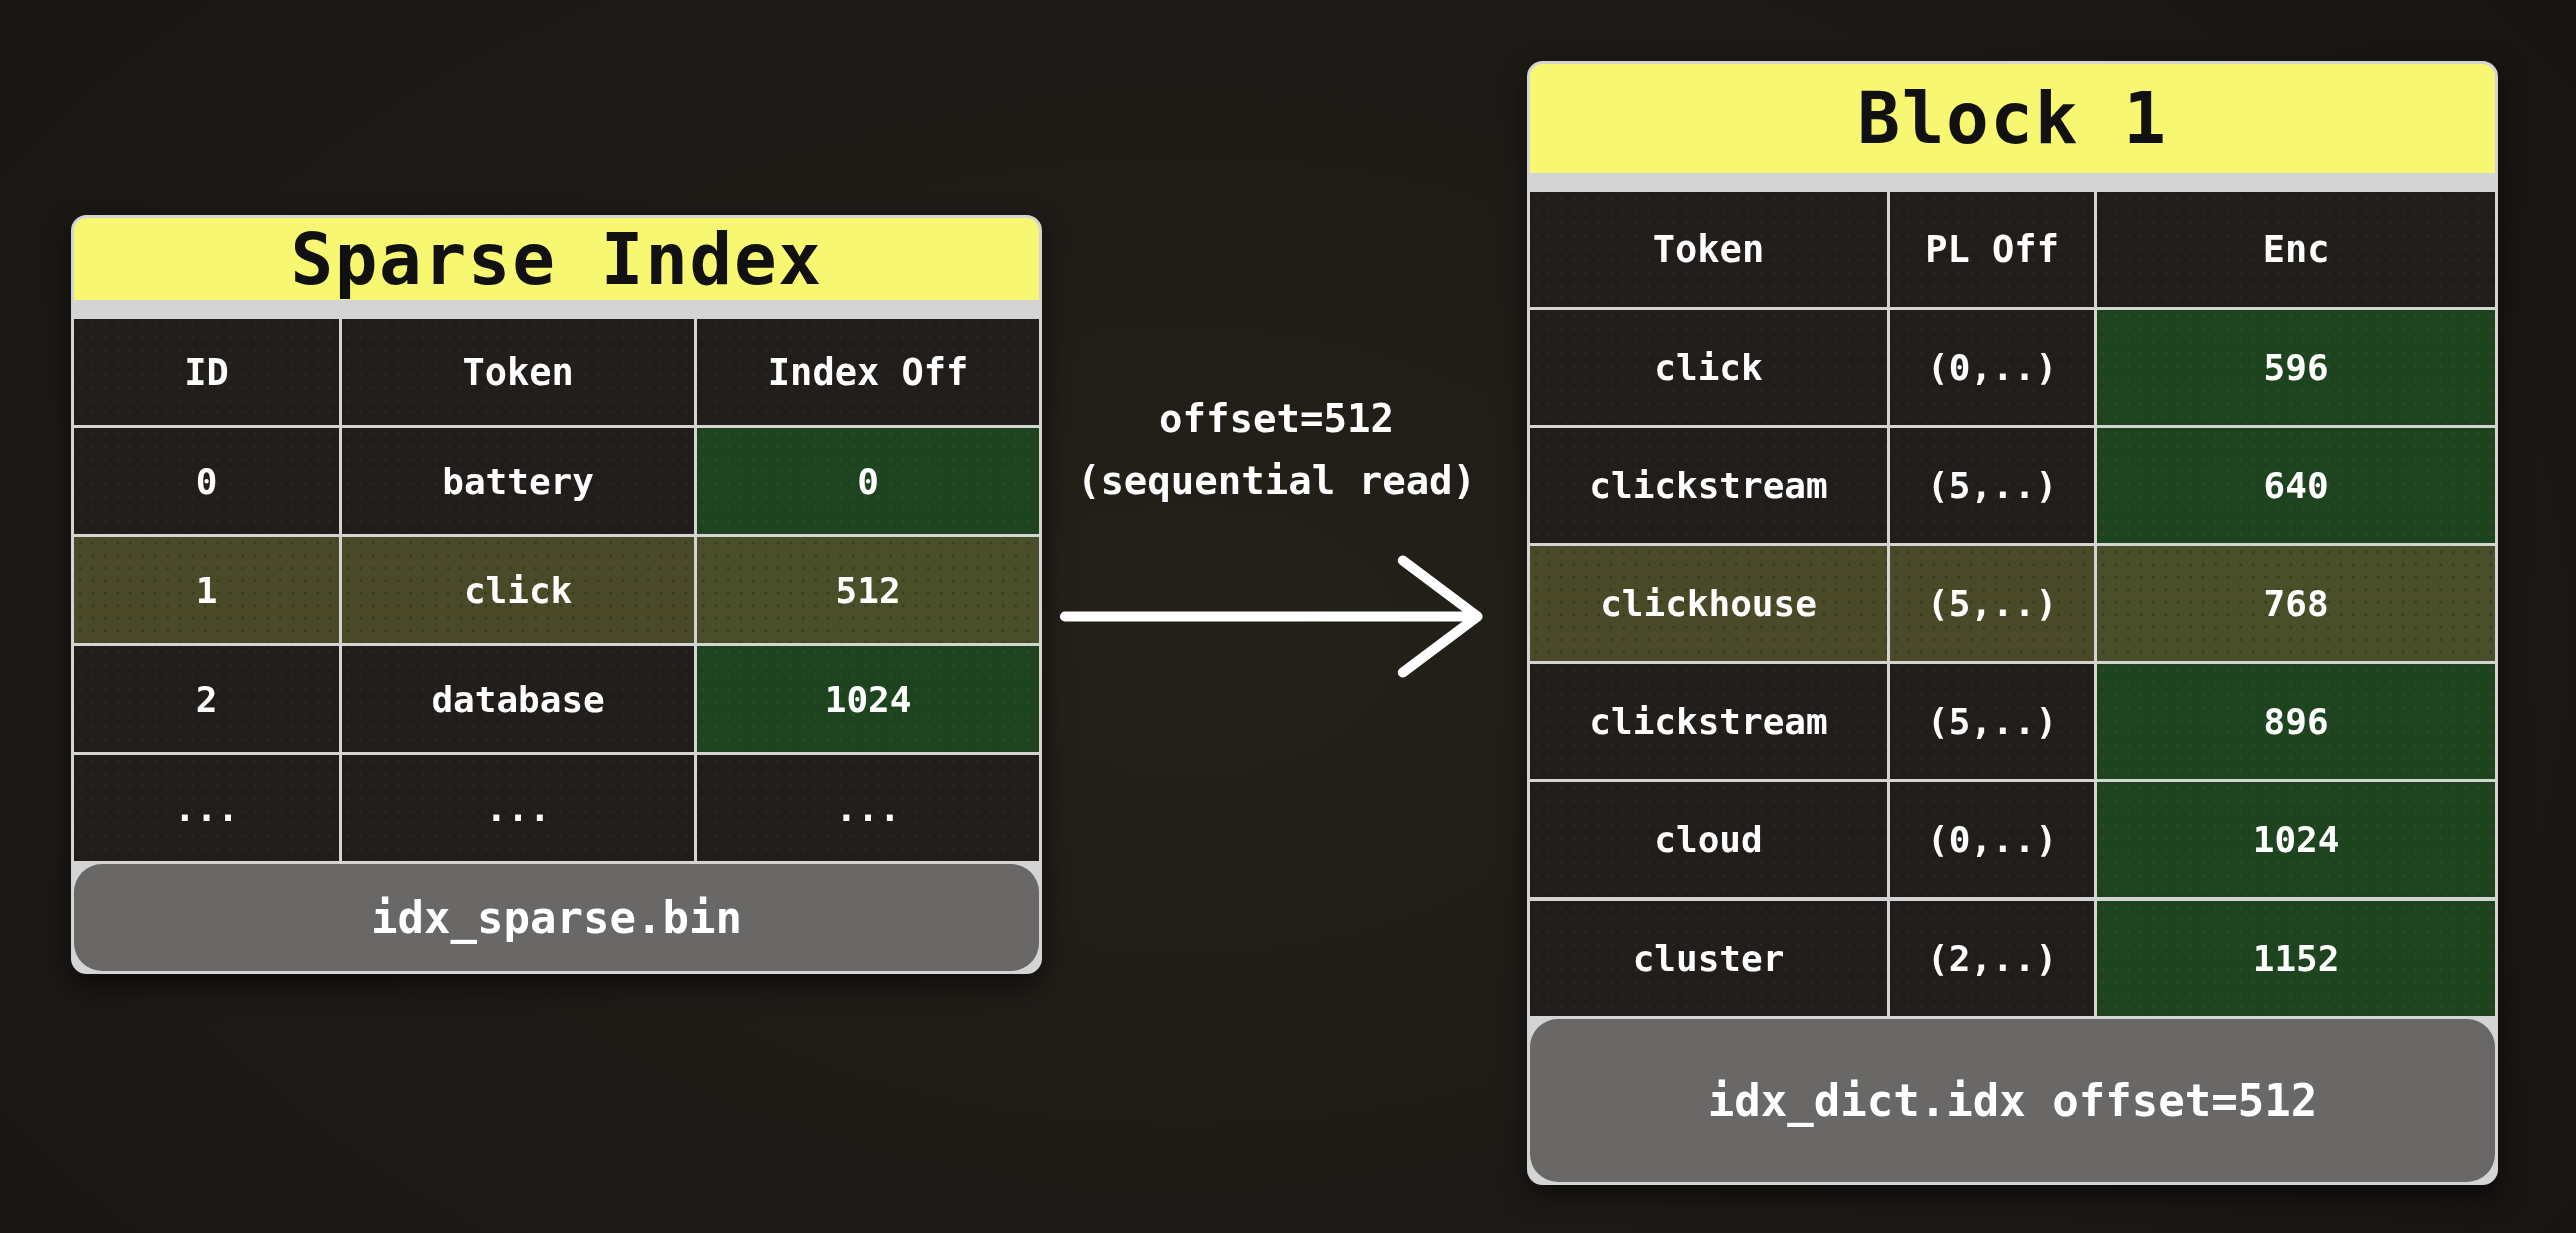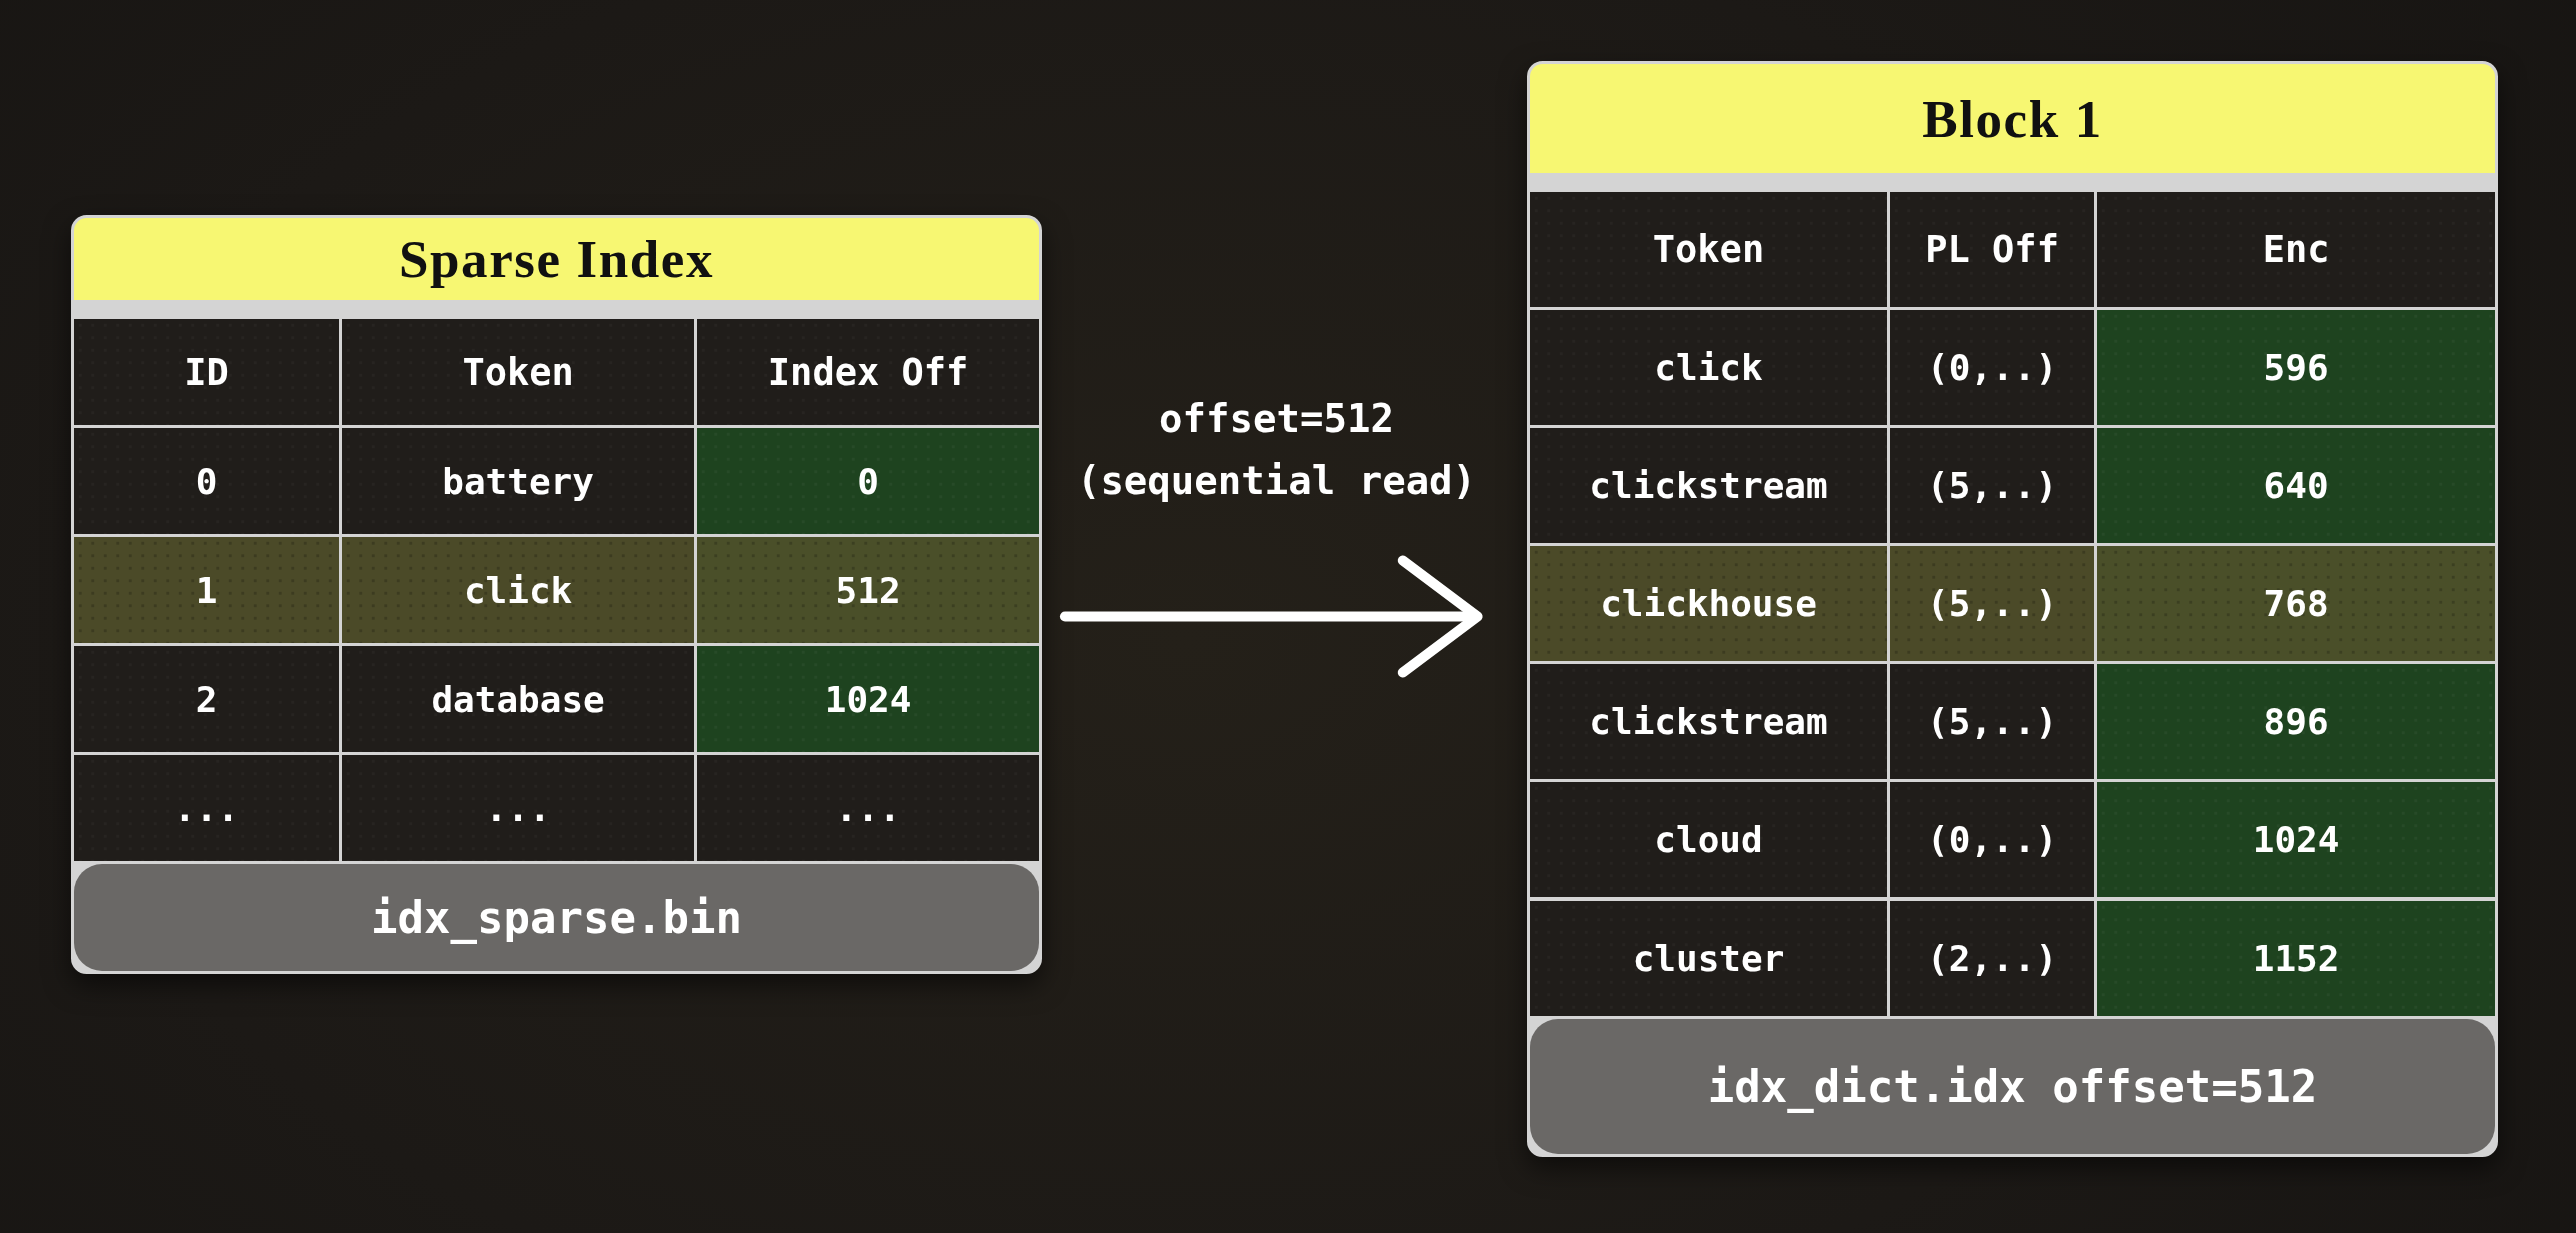--- a/index.html
+++ b/index.html
@@ -26,26 +26,25 @@
     box-shadow: 0 11px 26.5px rgba(0,0,0,0.55);
     background: var(--card-border, #d4d4d4);
   }
   .card-sparse { left: 71px;  top: 215px; width: 965px; }
   .card-block  { left: 1527px; top: 61px; width: 965px; }
 
   .card-title {
     background: var(--header-yellow, #f7f772);
     color: var(--text-dark, #111111);
     font-weight: bold;
-    font-size: 53px;
+    font-size: 71px;
     display: flex;
     align-items: center;
     justify-content: center;
     letter-spacing: 1.6px;
-    font-family: Liberation Serif, serif;
   }
   .card-sparse .card-title { height: 82px; }
   .card-block  .card-title { height: 109px; }
 
   .grid {
     display: grid;
     gap: 3.1px;
     background: var(--card-border, #d4d4d4);
     border-top: 3.1px solid var(--card-border, #d4d4d4);
     border-bottom: 3.1px solid var(--card-border, #d4d4d4);
@@ -89,21 +88,21 @@
     background: var(--footer-gray, #6a6866);
     color: var(--text-light, #ffffff);
     font-weight: bold;
     font-size: 44px;
     display: flex;
     align-items: center;
     justify-content: center;
     border-radius: 28px;
   }
   .card-sparse .card-footer { height: 107px; }
-  .card-block  .card-footer { height: 135px; }
+  .card-block  .card-footer { height: 163px; }
 
   
   .arrow-label {
     position: absolute;
     left: 1043px;
     top: 388px;
     width: 467px;
     text-align: center;
     color: var(--text-light, #ffffff);
     font-weight: bold;

